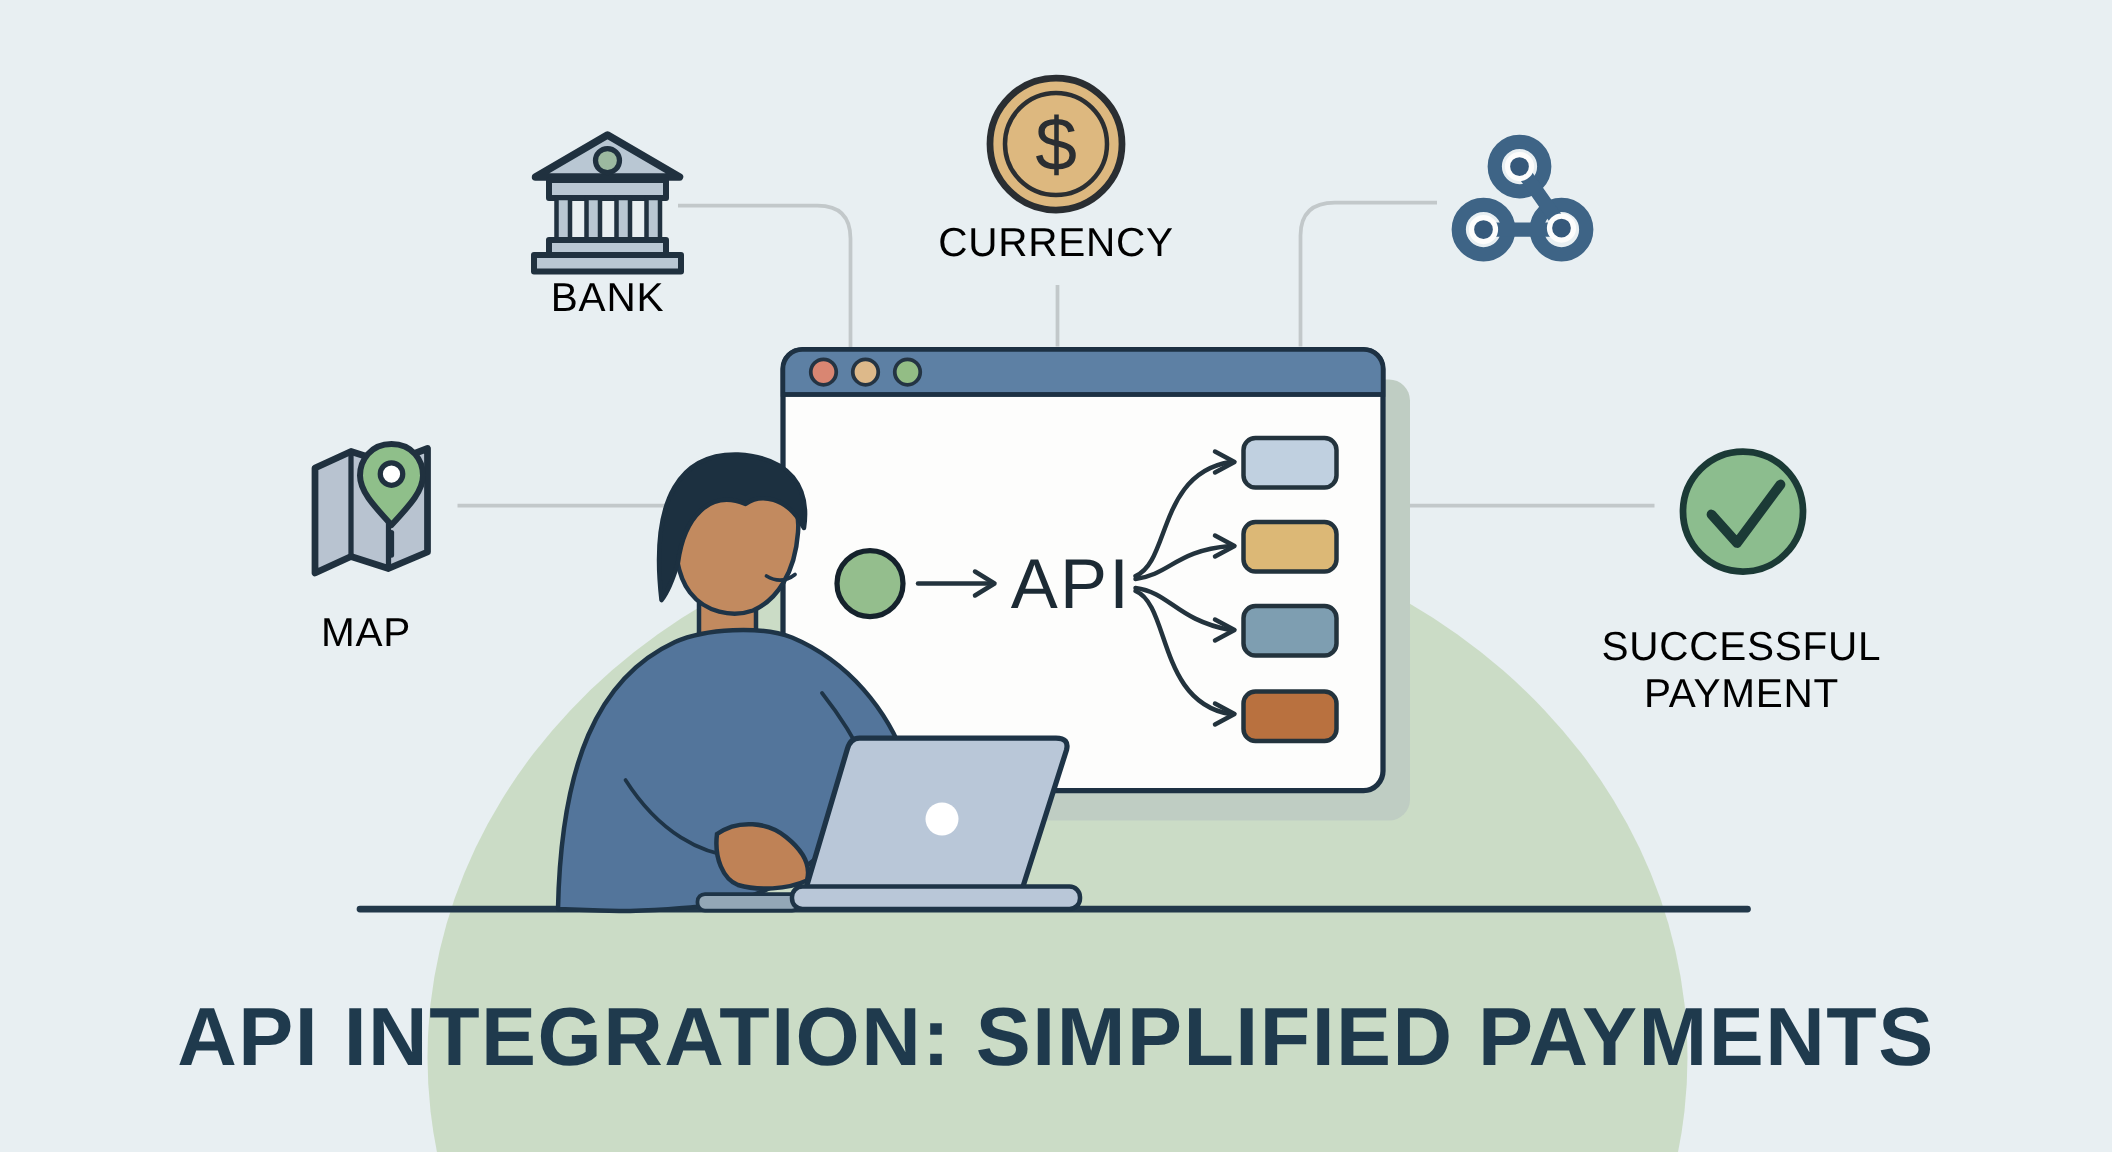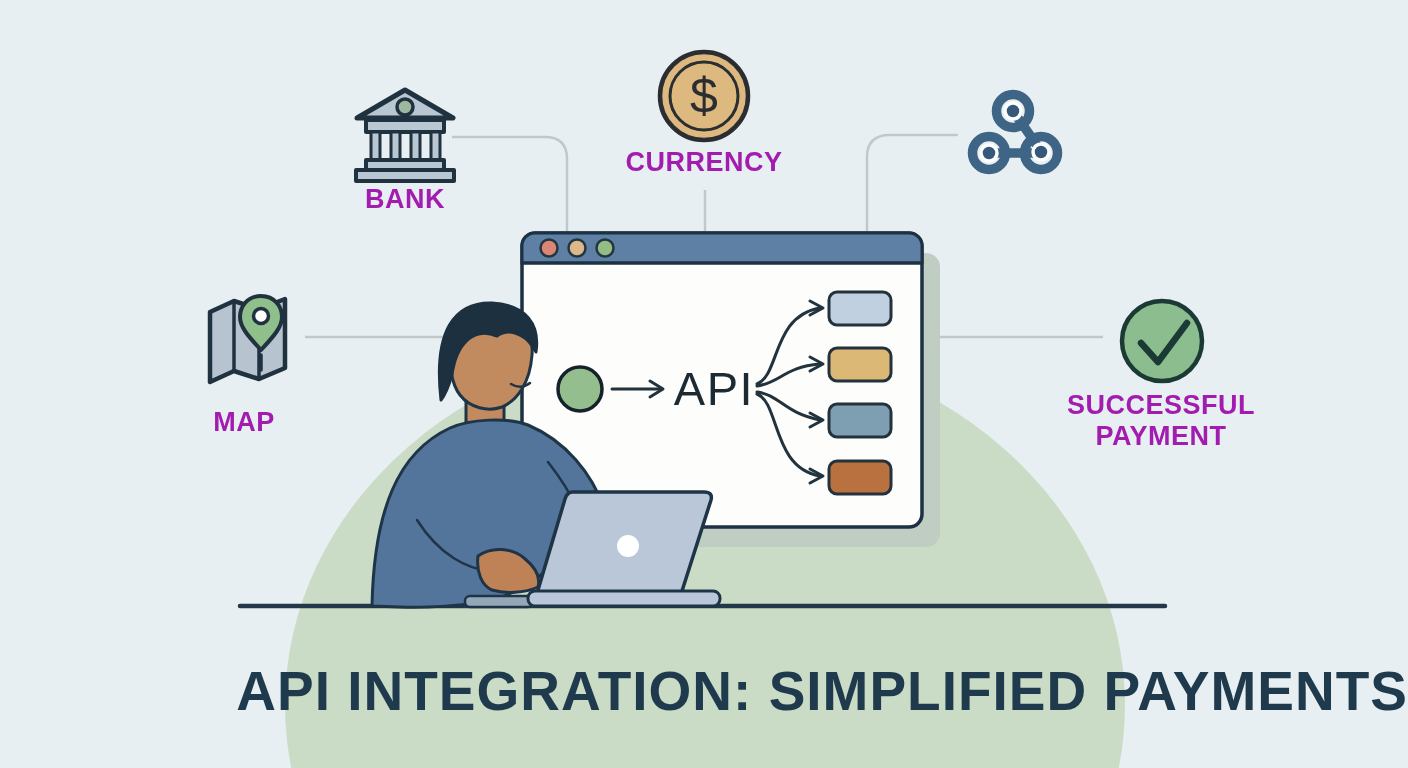--- a/index.html
+++ b/index.html
@@ -1,23 +1,23 @@
 <!DOCTYPE html>
 <html><head>
 <meta charset="utf-8">
 <style>
   html,body{margin:0;padding:0;background:#e8eff2;}
   #stage{position:relative;width:1408px;height:768px;overflow:hidden;
          background:#e8eff2;font-family:"Liberation Sans",sans-serif;}
   #art{position:absolute;left:0;top:0;}
-  .lbl{position:absolute;transform:translate(-50%,-50%);color:#a21caf;
-       font-weight:700;font-size:27px;letter-spacing:.5px;white-space:nowrap;
+  .lbl{position:absolute;transform:translate(-50%,-50%);color:#000000;
+       font-weight:400;font-size:27px;letter-spacing:.5px;white-space:nowrap;
        text-align:center;}
-  .lbl.wrap{white-space:normal;width:200px;line-height:31px;}
-  #title{position:absolute;left:0;right:0;top:659px;text-align:right;
+  .lbl.wrap{white-space:normal;width:200px;line-height:31px;margin-top:26px;}
+  #title{position:absolute;left:0;right:0;top:659px;text-align:center;
          color:#1f3a4d;font-weight:700;font-size:55px;letter-spacing:1px;}
 </style>
 </head>
 <body>
 
 <div id="stage">
 
 <svg id="art" width="1408" height="768" viewBox="0 0 1408 768">
 
   <ellipse cx="705" cy="705" rx="420" ry="365" fill="#cbdcc6"></ellipse>

